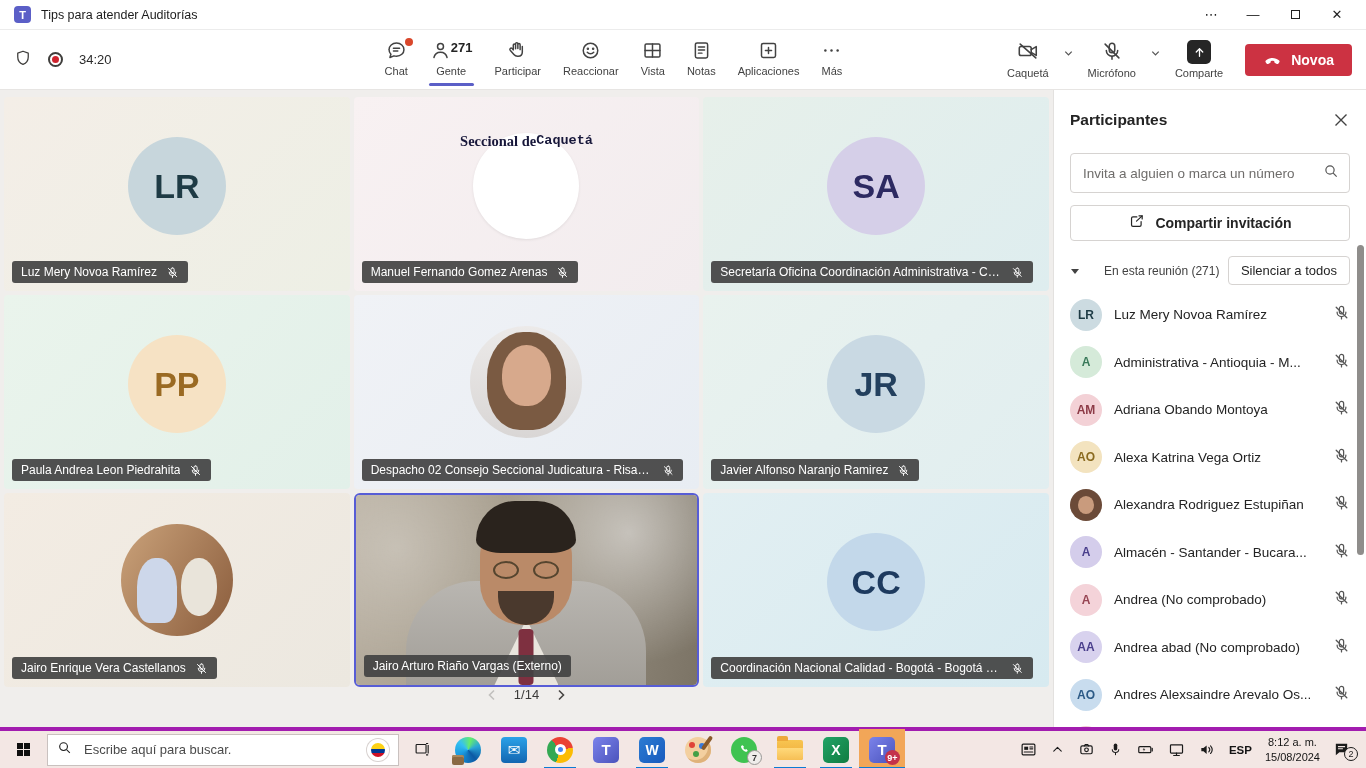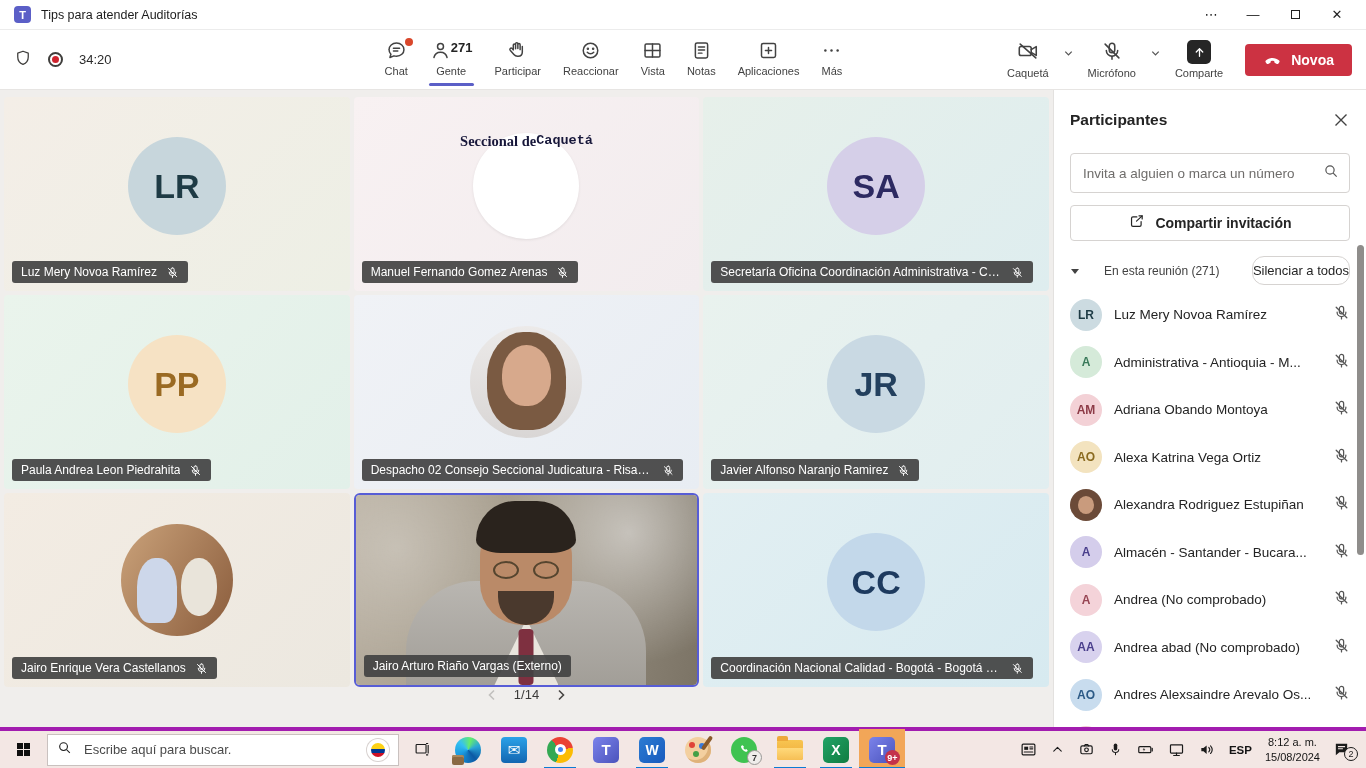--- a/index.html
+++ b/index.html
@@ -74,21 +74,21 @@
   .panel{width:313px;background:#fff;border-left:1px solid #e3e1df;position:relative;padding:0 16px;overflow:hidden}
   .panel-h{display:flex;justify-content:space-between;align-items:center;margin-top:21px}
   .panel-title{font-weight:700;font-size:15.5px;color:#242424}
   .pclose{display:grid;place-items:center;cursor:pointer;padding:2px}
   .search{margin-top:24px;height:40px;border:1px solid #d6d3d1;border-radius:4px;display:flex;align-items:center;padding:0 10px;background:#fff}
   .search input{border:0;outline:0;flex:1;font-size:13.5px;color:#242424;font-family:inherit}
   .search input::placeholder{color:#6f6d6b}
   .invite-btn{margin-top:12px;width:100%;height:36px;border:1px solid #d6d3d1;border-radius:4px;display:flex;align-items:center;justify-content:center;gap:10px;font-size:14px;font-weight:700;color:#242424;background:#fff;cursor:pointer;font-family:inherit}
   .section-row{margin-top:15px;display:flex;align-items:center;justify-content:space-between}
   .section-label{font-size:12px;color:#424242;display:flex;gap:24px;align-items:center}
-  .mute-btn{border:1px solid #d6d3d1;background:#fff;border-radius:12px;font-size:13px;padding:6px 0;color:#242424;cursor:pointer;font-family:inherit}
+  .mute-btn{border:1px solid #d6d3d1;background:#fff;border-radius:4px;font-size:13px;padding:6px 12px;color:#242424;cursor:pointer;font-family:inherit}
   .plist{margin-top:6px}
   .prow{height:47.5px;display:flex;align-items:center;gap:12px}
   .pav{width:32px;height:32px;border-radius:50%;display:grid;place-items:center;font-size:12px;font-weight:700;flex:0 0 32px;position:relative;overflow:hidden}
   .pav.photo{background:#6b4a38}
   .pav.photo::after{content:"";position:absolute;left:25%;top:22%;width:50%;height:56%;background:#c99b7d;border-radius:50%}
   .pname{flex:1;font-size:13.5px;color:#242424;white-space:nowrap;overflow:hidden;text-overflow:ellipsis}
   .scroll-thumb{position:absolute;right:2px;top:155px;width:7px;height:310px;background:#8f8d8b;border-radius:4px}
 
   
   .taskbar{height:41px;flex:0 0 41px;background:#f3e7e4;border-top:4px solid #a21caf;display:flex;align-items:center}

